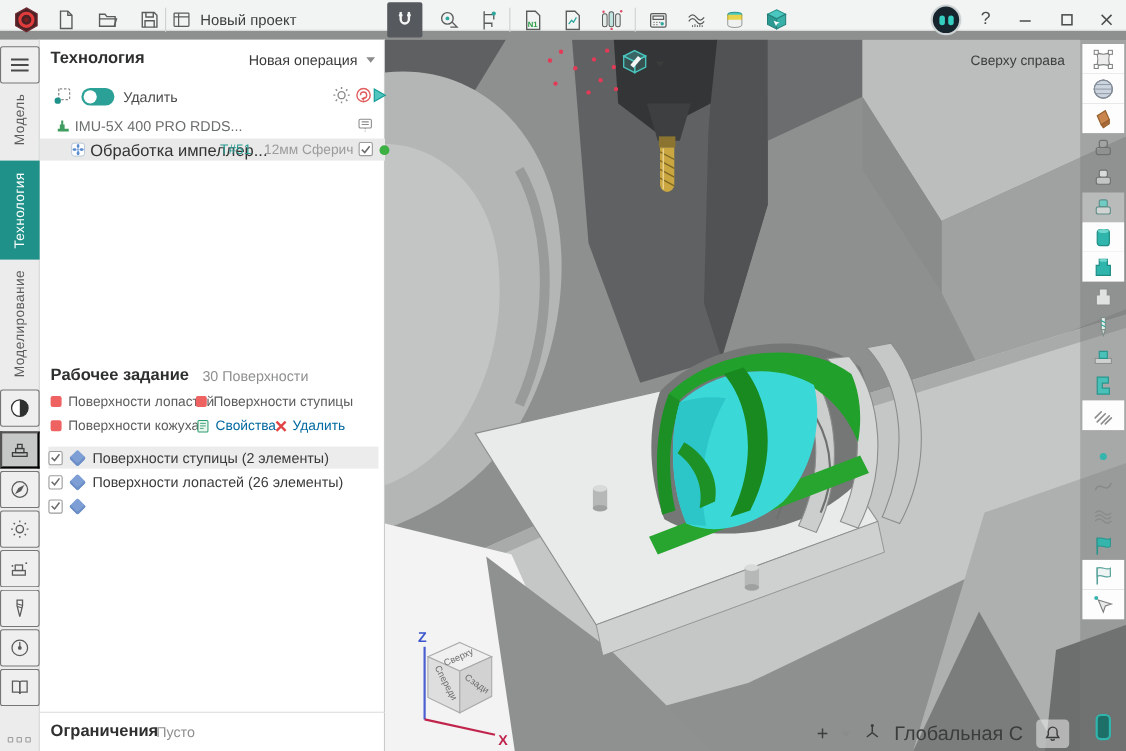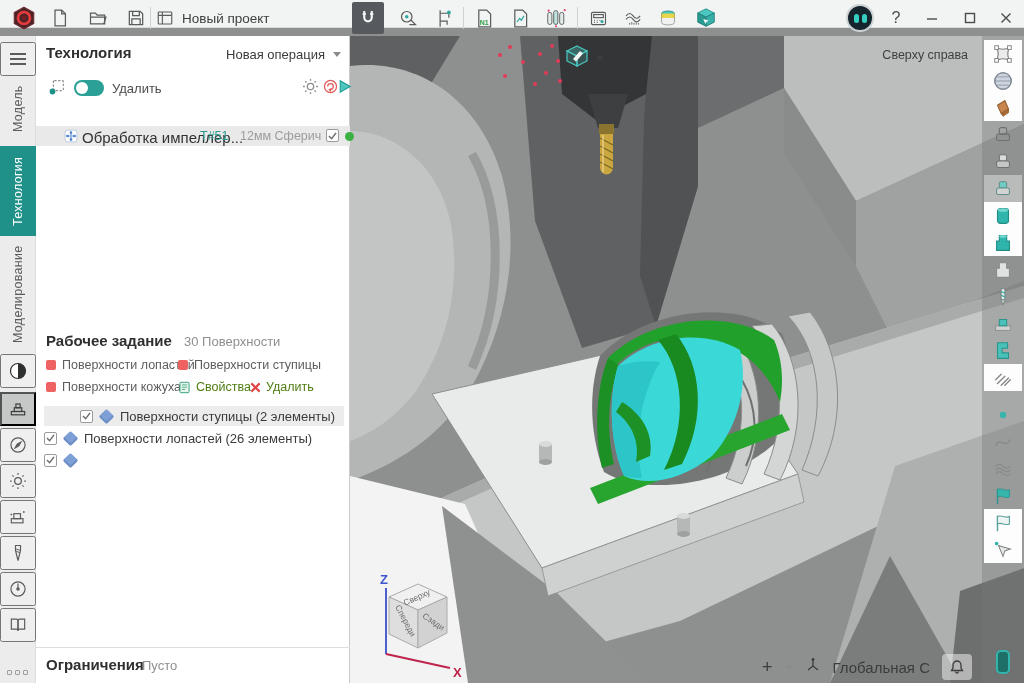--- a/index.html
+++ b/index.html
@@ -42,37 +42,37 @@
   .tree-row2 { position:absolute; left:0; top:90px; width:314px; height:20px; background:#e9e9e9; cursor:pointer; }
   .tree-row2 .lbl { position:absolute; left:46px; top:3px; font-size:15px; color:#333; }
   .tool-id { position:absolute; left:164px; top:3px; font-size:12.5px; color:#2a9a90; }
   .tool-info { position:absolute; left:204px; top:3px; font-size:12.5px; color:#9b9c9c; }
   .cbx { width:13px; height:13px; border:1px solid #9a9b9b; border-radius:2px; background:#fff; display:flex; align-items:center; justify-content:center; }
   .greendot { width:9px; height:9px; border-radius:50%; background:#3cb043; }
   .job-title { position:absolute; left:10px; top:296px; font-size:15px; font-weight:bold; color:#2e2f2f; }
   .job-count { position:absolute; left:148px; top:298px; font-size:13px; color:#8e8f8f; }
   .chip { position:absolute; display:flex; align-items:center; gap:6px; font-size:12.5px; color:#5c5d5d; cursor:pointer; }
   .chip .sq { width:10px; height:10px; border-radius:2px; background:#ee6262; }
-  .action { position:absolute; display:flex; align-items:center; gap:5px; font-size:12.5px; color:#4d7c0f; cursor:pointer; }
+  .action { position:absolute; display:flex; align-items:center; gap:5px; font-size:12.5px; color:#0369a1; cursor:pointer; }
   .grp-row { position:absolute; left:8px; width:300px; height:20px; display:flex; align-items:center; gap:5px; cursor:pointer; }
-  .grp-row.sel { background:#ececec;padding-left:36px; }
+  .grp-row.sel { background:#ececec; }
   .grp-row .lbl { font-size:13px; color:#3a3b3b; }
   .diamond { width:11px; height:11px; background:#7d9fd6; transform:rotate(45deg) ; border-radius:2px; margin:0 3px; box-shadow:inset -2px -2px 0 #6d8fc6; }
   .constraints-hr { position:absolute; left:0; top:611px; width:314px; height:1px; background:#dedede; }
   .con-title { position:absolute; left:10px; top:620px; font-size:15px; font-weight:bold; color:#2e2f2f; }
   .con-val { position:absolute; left:106px; top:622px; font-size:13px; color:#8e8f8f; }
 
   
   .viewport { position:absolute; left:350px; top:36px; width:674px; height:647px; overflow:hidden; }
   .scene { position:absolute; left:0; top:0; }
   .viewlabel { position:absolute; right:56px; top:12px; font-size:12.5px; color:#3d3e3e; }
   .dispbtn { position:absolute; left:214px; top:8px; width:48px; height:28px; display:flex; align-items:center; gap:6px; cursor:pointer; }
   .vstatus { position:absolute; right:52px; bottom:3px; height:26px; display:flex; align-items:center; gap:12px; }
   .vstatus .plus { font-size:18px; color:#3b3c3c; line-height:1; cursor:pointer; }
-  .vstatus .cs-label { font-size:15px; color:#3b3c3c; white-space:nowrap; }
+  .vstatus .cs-label { font-size:18px; color:#3b3c3c; white-space:nowrap; }
   .bellbox { width:30px; height:26px; border-radius:4px; background:rgba(236,237,237,.55); display:flex; align-items:center; justify-content:center; cursor:pointer; }
 
   
   .rtools { position:absolute; right:0; top:36px; width:42px; height:647px; background:rgba(118,120,120,.38); z-index:22; display:flex; flex-direction:column; align-items:center; padding-top:4px; }
   .rbtn { width:38px; height:27px; display:flex; align-items:center; justify-content:center; cursor:pointer; background:transparent; border:none; }
   .rbtn.white { background:#fdfdfd; }
   .rbtn.pressed { background:#b9baba; }
   .rgap { height:10px; }
   .rbattery { margin-top:auto; margin-bottom:4px; }
 </style>
@@ -564,20 +564,35 @@
             <path d="M10.5 16.5 l2 -.8 -.6 2.2 Z" fill="#e05c5c"></path>
           </svg>
       </span>
       <span style="position:absolute; left:300px; top:4px;">
         <svg width="17" height="17" viewBox="0 0 24 24">
             <path d="M6 4 L20 12 L6 20 Z" fill="#4ec6bf" stroke="#169b94" stroke-width="1.5"></path>
           </svg>
       </span>
     </div>
 
+    <div class="tree-row1">
+      <span style="position:absolute; left:14px; top:1px;">
+        <svg width="15" height="15" viewBox="0 0 24 24">
+            <path d="M4 16 h16 v4 H4 Z M7 10 h7 v6 H7 Z M9 4 h3 v6 H9 Z" fill="#3f9e5f"></path>
+          </svg>
+      </span>
+      <span class="lbl">IMU-5X 400 PRO RDDS...</span>
+      <span style="position:absolute; left:288px; top:0;">
+        <svg width="16" height="16" viewBox="0 0 20 20" fill="none" stroke="#8a8b8b" stroke-width="1.2">
+            <rect x="3" y="3" width="14" height="10" rx="1.5"></rect>
+            <path d="M6 6 h8 M6 9 h8"></path>
+            <path d="M10 13 v4" stroke-dasharray="1.5 1.5"></path>
+          </svg>
+      </span>
+    </div>
 
     <div class="tree-row2">
       <span style="position:absolute; left:28px; top:3px;">
         <svg width="14" height="14" viewBox="0 0 24 24">
             <rect x="2" y="2" width="20" height="20" rx="4" fill="#fff" stroke="#9ab0cc"></rect>
             <g fill="#5b8bd0">
               <ellipse cx="12" cy="6.5" rx="2.2" ry="3.2"></ellipse>
               <ellipse cx="12" cy="17.5" rx="2.2" ry="3.2"></ellipse>
               <ellipse cx="6.5" cy="12" rx="3.2" ry="2.2"></ellipse>
               <ellipse cx="17.5" cy="12" rx="3.2" ry="2.2"></ellipse>

